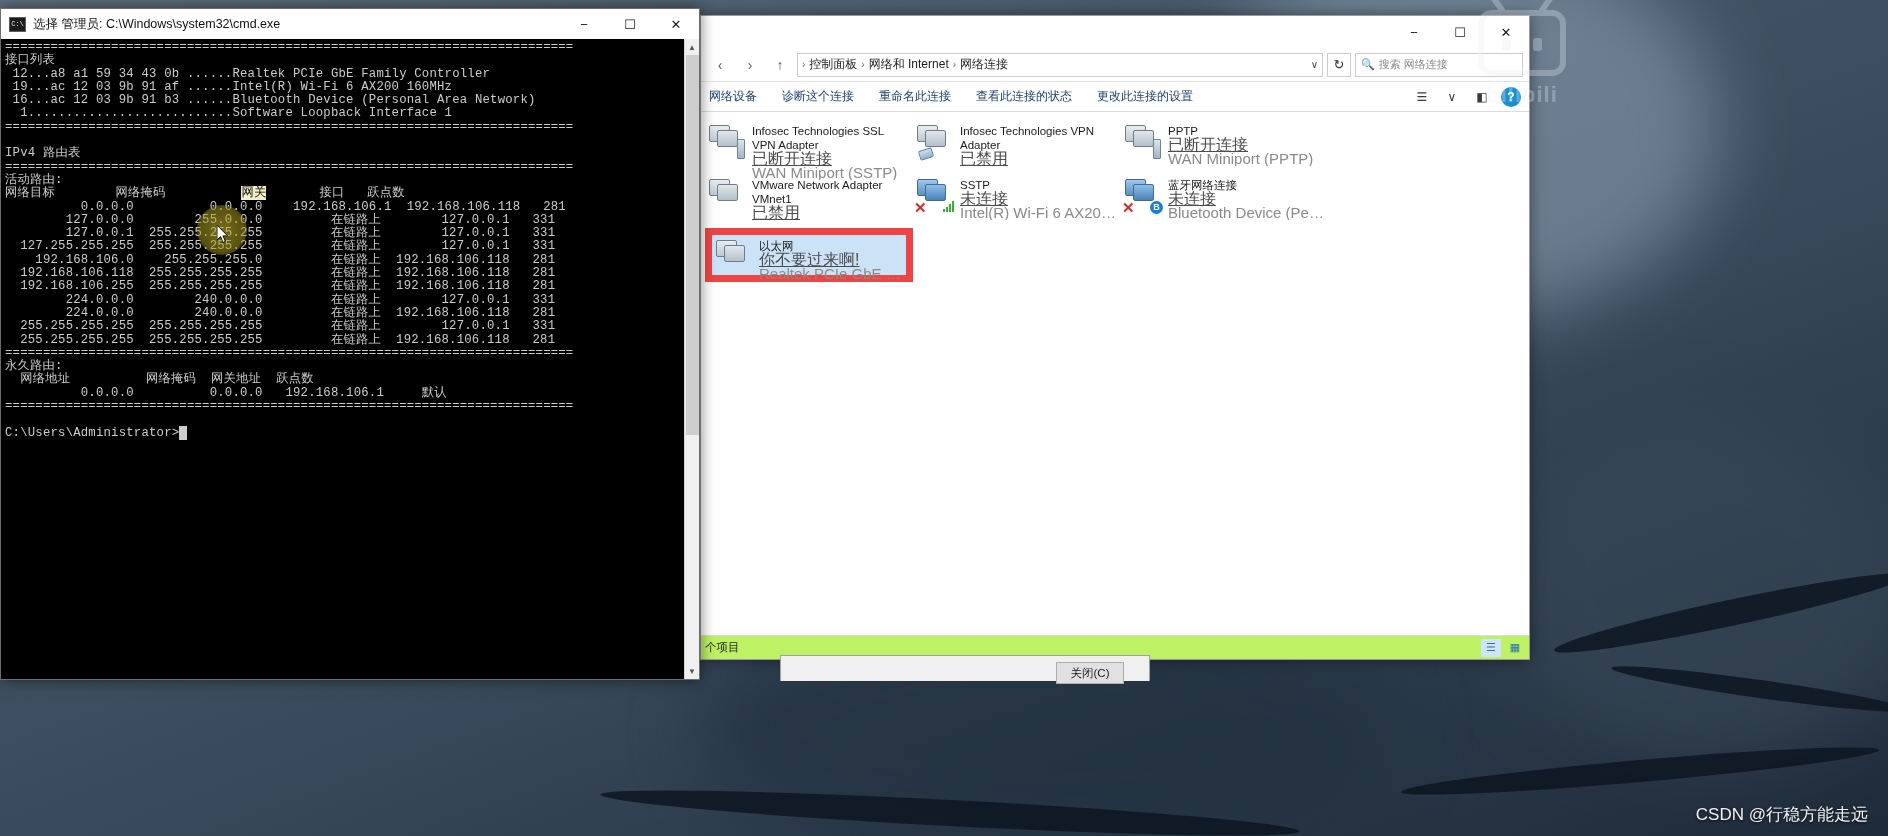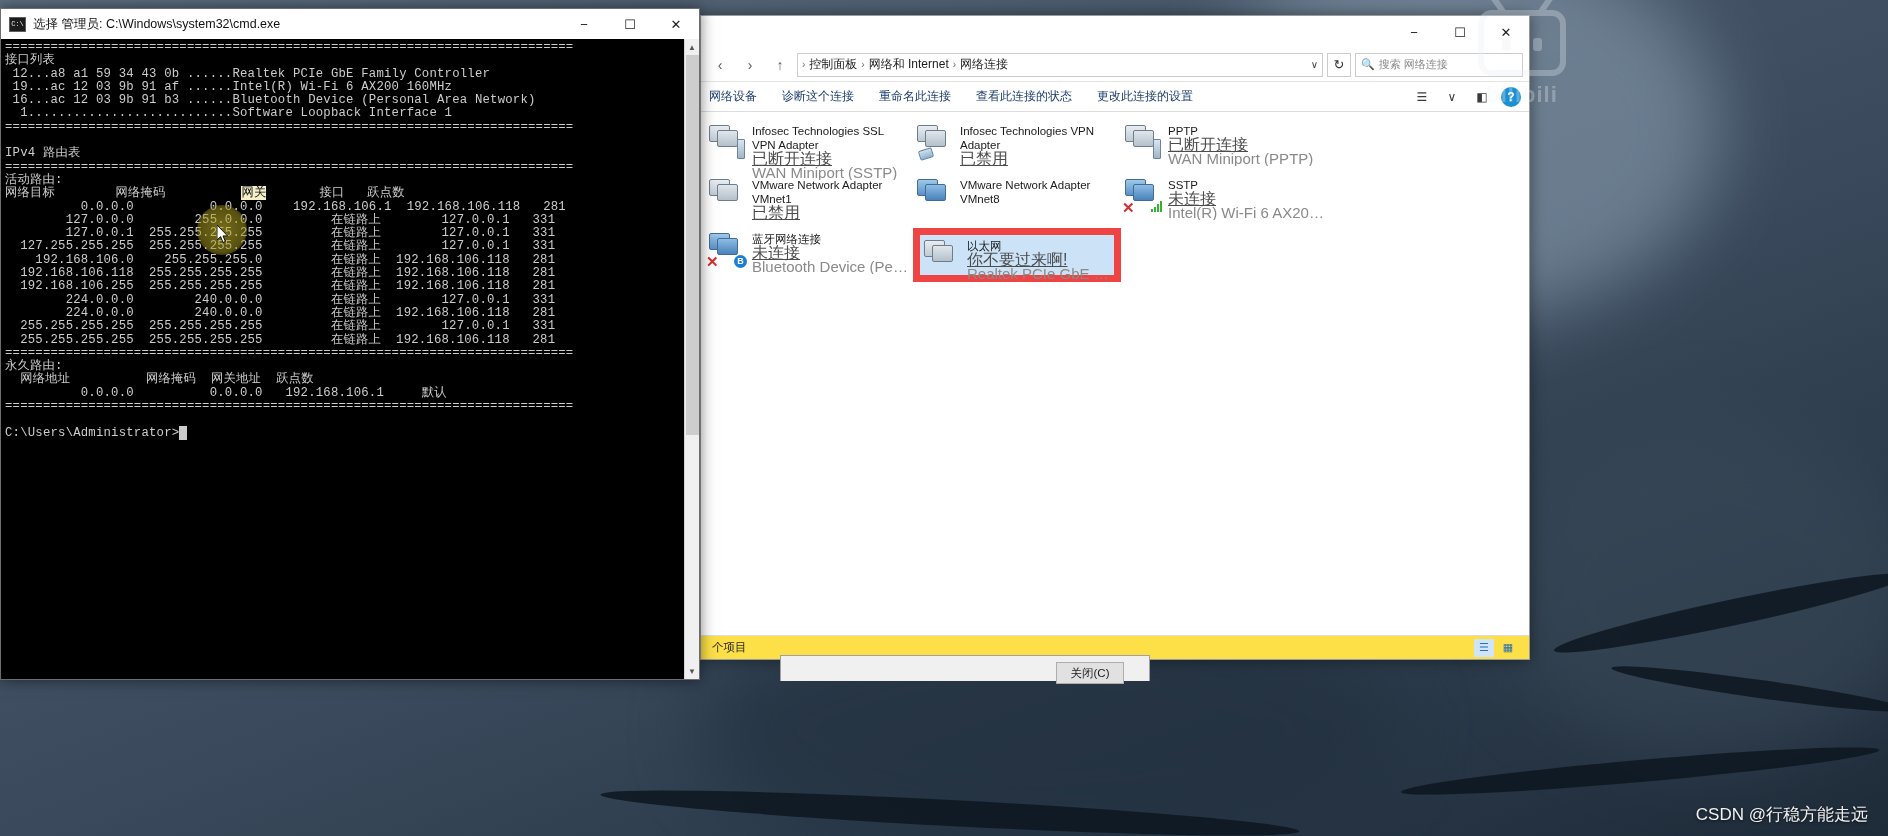--- a/index.html
+++ b/index.html
@@ -190,23 +190,23 @@
   }
   .adapter-status { font-size: 16px; color: #4d4d4d; line-height: 14px; text-decoration: underline; }
   .adapter-device {
     font-size: 15px; color: #8a8a8a; line-height: 14px;
     white-space: nowrap; overflow: hidden; text-overflow: ellipsis;
   }
   #explorer-statusbar {
     height: 24px; flex: 0 0 24px;
     border-top: 1px solid #dcdcdc;
     display: flex; align-items: center;
-    padding: 0 11px;
+    padding: 0 4px;
     font-size: 11.5px; color: #2a2a2a;
-    background: #fde047;
+    background: #bef264;
   }
   .status-right { margin-left: auto; display: flex; gap: 4px; }
   .status-view-btn {
     width: 20px; height: 18px;
     display:flex; align-items:center; justify-content:center;
     color:#2d6fb5; font-size:11px;
   }
   .status-view-btn.active { background:#cfe5f7; }
 
   
@@ -442,29 +442,20 @@
           </div>
         </div>
         <div class="adapter-item">
           <div class="adapter-icon">
             <div class="monitor back grey"></div>
             <div class="monitor front grey"></div>
           </div>
           <div class="adapter-text">
             <div class="adapter-name">VMware Network Adapter VMnet1</div>
             <div class="adapter-status">已禁用</div>
-          </div>
-        </div>
-        <div class="adapter-item">
-          <div class="adapter-icon">
-            <div class="monitor back blue"></div>
-            <div class="monitor front blue"></div>
-          </div>
-          <div class="adapter-text">
-            <div class="adapter-name">VMware Network Adapter VMnet8</div>
           </div>
         </div>
         <div class="adapter-item">
           <div class="adapter-icon">
             <div class="monitor back blue"></div>
             <div class="monitor front blue"></div>
             <div class="signal">
               <i></i>
               <i></i>
               <i></i>

